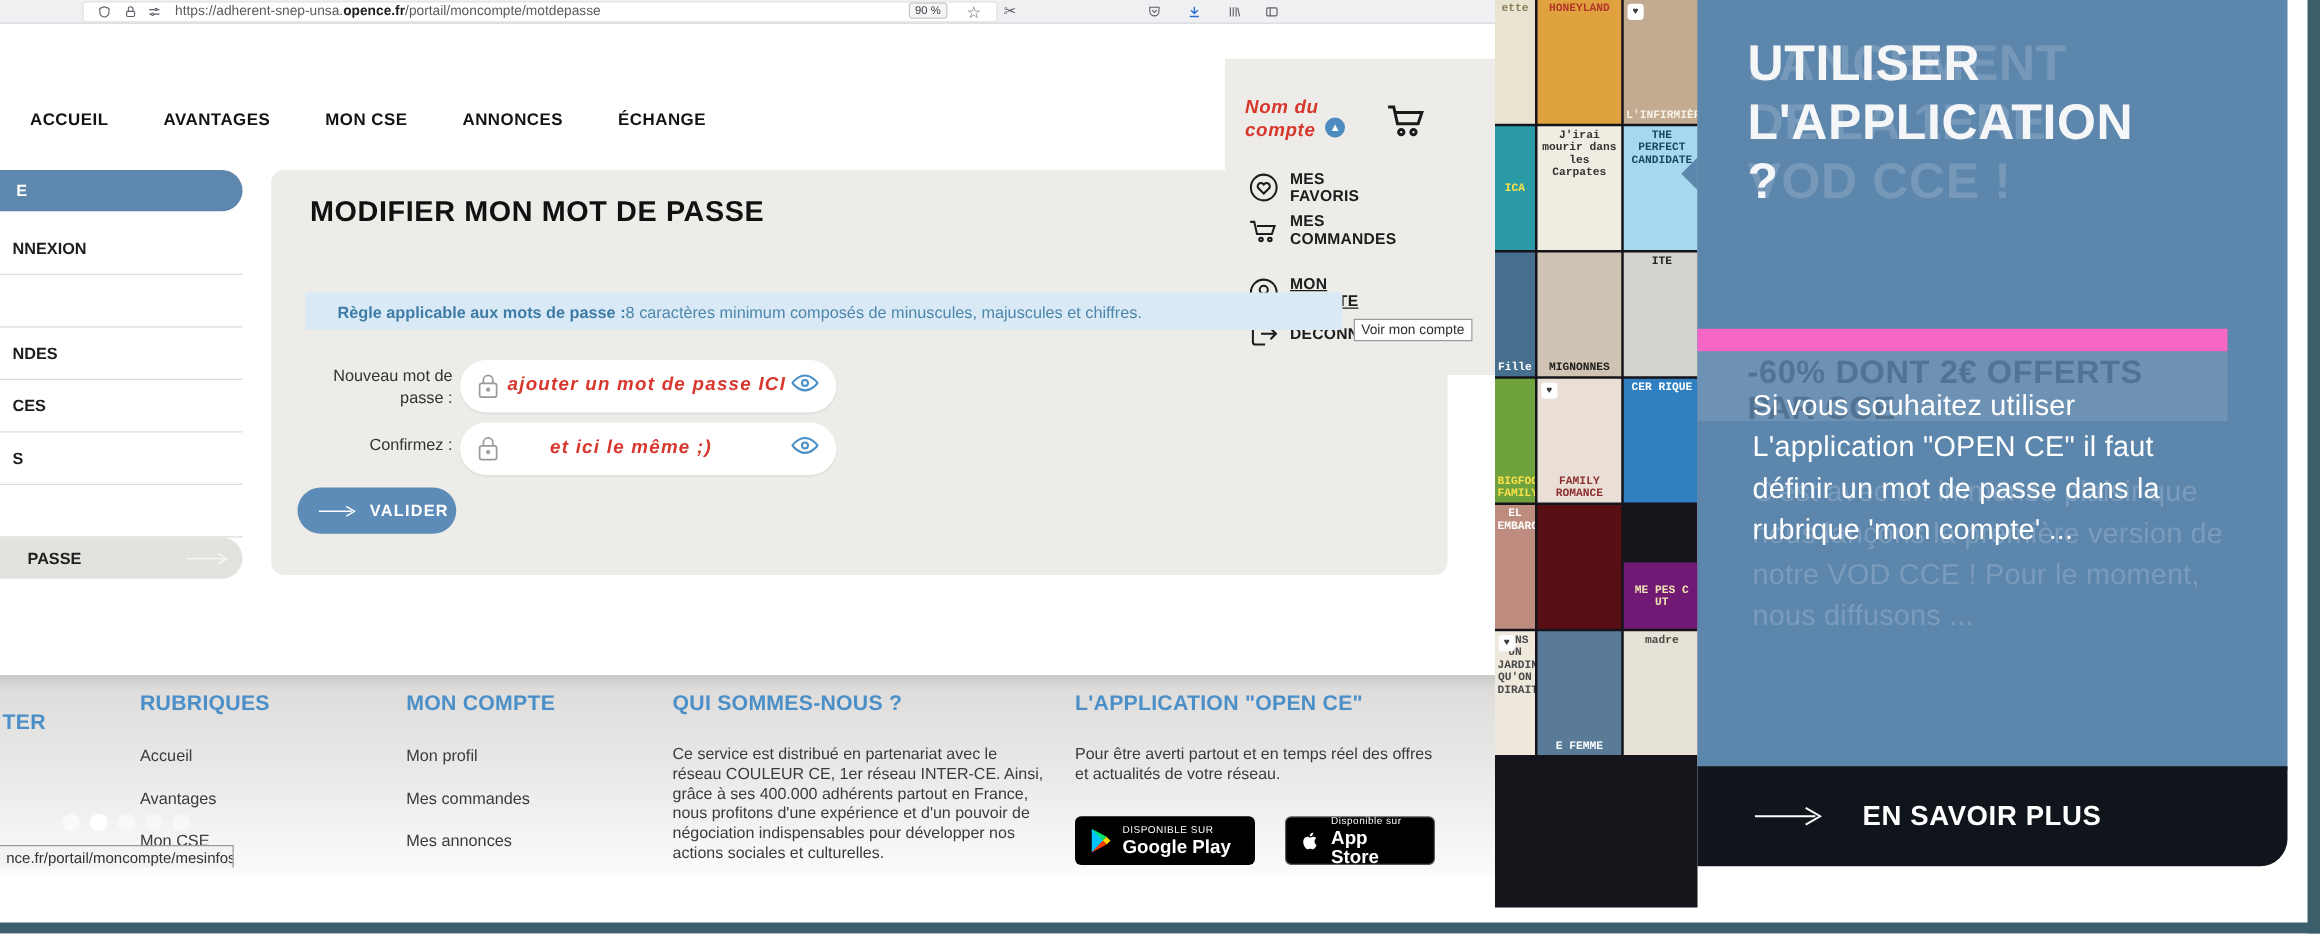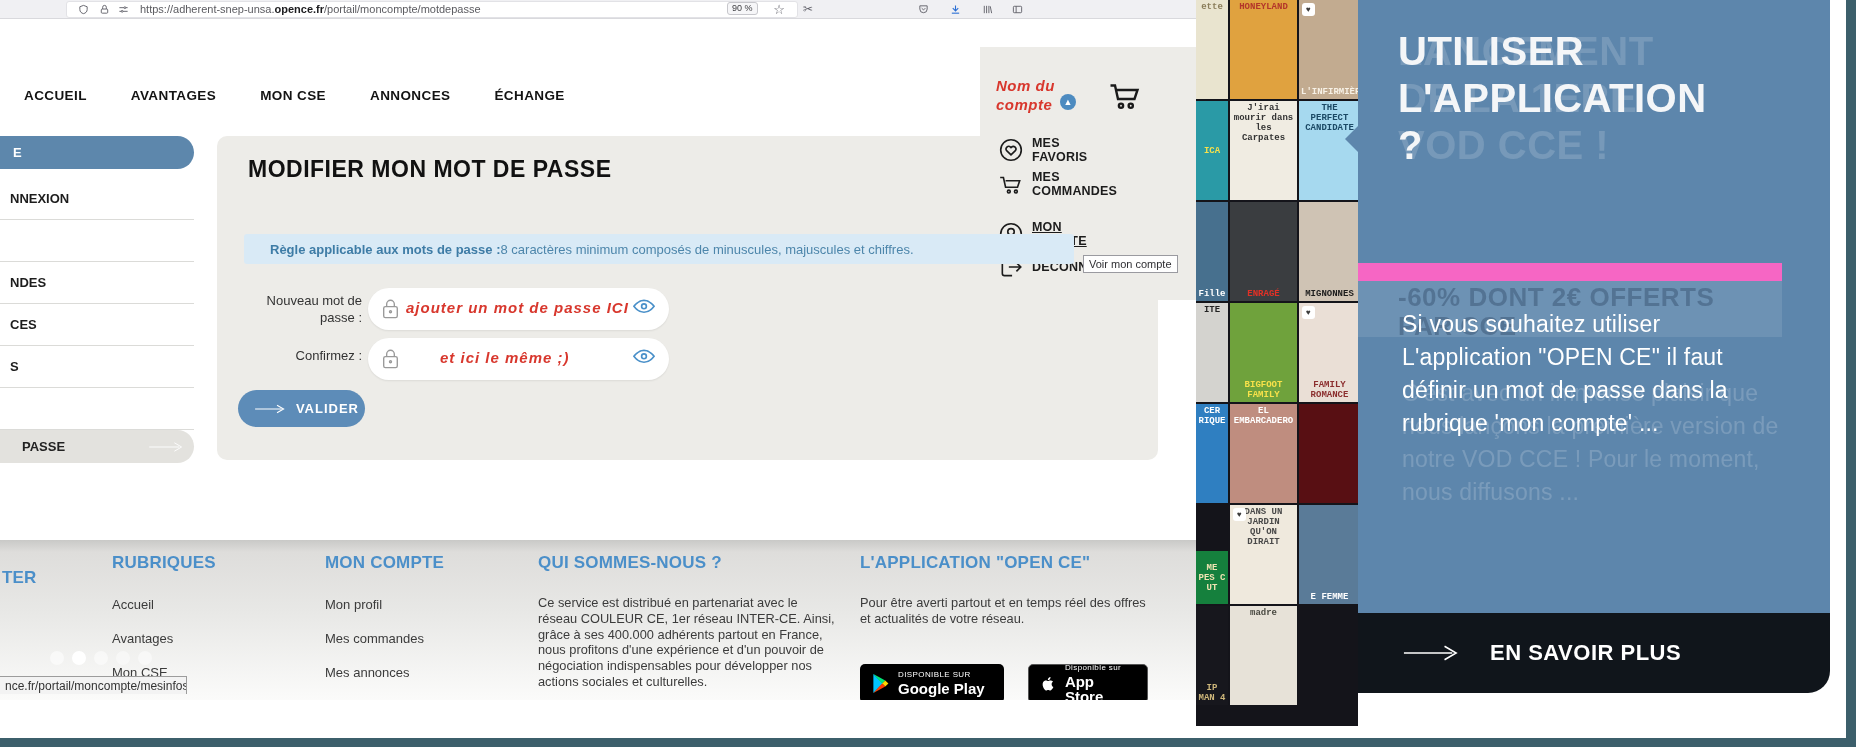--- a/index.html
+++ b/index.html
@@ -69,21 +69,21 @@
   .btn-valider svg{width:34px;height:14px;color:#fff;}
   .btn-valider span{color:#fff;font-size:13px;font-weight:bold;letter-spacing:1px;}
 
   
   .footer{left:0;top:540px;width:1196px;height:160px;overflow:hidden;
           background:linear-gradient(180deg,#c9c9c7 0,#dedddb 12px,#e8e8e6 45%,#fbfbfa 100%);}
   .f-head{font-size:17px;font-weight:bold;color:#4b8fc9;letter-spacing:.2px;}
   .f-links{margin-top:24px;display:flex;flex-direction:column;gap:19px;}
   .f-link{font-size:13px;color:#3b3b3b;text-decoration:none;cursor:pointer;}
   .f-para{margin-top:22px;font-size:12.8px;line-height:15.8px;color:#3b3b3b;}
-  .badge{position:absolute;top:124px;height:39px;background:#000;border-radius:5px;display:flex;
+  .badge{position:absolute;top:113px;height:39px;background:#000;border-radius:5px;display:flex;
          align-items:center;gap:8px;padding:0 11px;box-sizing:border-box;cursor:pointer;}
   .badge .txt{color:#fff;display:flex;flex-direction:column;line-height:1;}
   .badge .t1{font-size:8px;letter-spacing:.4px;}
   .badge .t2{font-size:15px;font-weight:bold;margin-top:2px;}
   .dots{left:50px;top:651px;display:flex;gap:8px;}
   .dot{width:14px;height:14px;border-radius:50%;background:#fff;cursor:pointer;}
   .status-tip{left:0;top:676px;width:187px;height:18px;background:#f3f3f3;border:1px solid #9c9c9c;
               border-left:none;border-bottom:none;font-size:12px;color:#333;line-height:18px;padding-left:5px;
               box-sizing:border-box;white-space:nowrap;overflow:hidden;}
 
@@ -392,23 +392,20 @@
       </div>
 
       <div class="tile pos-top" style="background: rgb(166, 217, 239); color: rgb(27, 73, 101);">
         <span class="tile-label">THE PERFECT CANDIDATE</span>
       </div>
 
       <div class="tile pos-bot" style="background: rgb(71, 112, 142); color: rgb(255, 255, 255);">
         <span class="tile-label">Fille</span>
       </div>
 
-      <div class="tile pos-bot" style="background: rgb(58, 61, 64); color: rgb(226, 49, 38);">
-        <span class="tile-label">ENRAGÉ</span>
-      </div>
 
       <div class="tile pos-bot" style="background: rgb(207, 195, 180); color: rgb(28, 28, 28);">
         <span class="tile-label">MIGNONNES</span>
       </div>
 
       <div class="tile pos-top" style="background: rgb(212, 211, 207); color: rgb(34, 34, 34);">
         <span class="tile-label">ITE</span>
       </div>
 
       <div class="tile pos-bot" style="background: rgb(111, 162, 60); color: rgb(248, 225, 74);">
@@ -424,36 +421,33 @@
       </div>
 
       <div class="tile pos-top" style="background: rgb(191, 141, 127); color: rgb(255, 255, 255);">
         <span class="tile-label">EL EMBARCADERO</span>
       </div>
 
       <div class="tile pos-mid" style="background: rgb(88, 15, 19); color: rgb(255, 255, 255);">
         <span class="tile-label"></span>
       </div>
 
-      <div class="tile pos-mid" style="background: #15803d; color: rgb(240, 227, 178); margin-top: 46px;">
+      <div class="tile pos-mid" style="background: #701a75; color: rgb(240, 227, 178); margin-top: 46px;">
         <span class="tile-label">ME PES C UT</span>
       </div>
 
 
       <div class="tile pos-top has-heart" style="background: rgb(239, 233, 221); color: rgb(74, 74, 74);">
         <span class="tile-label">DANS UN JARDIN QU'ON DIRAIT</span>
       </div>
 
       <div class="tile pos-bot" style="background: rgb(90, 123, 152); color: rgb(255, 255, 255);">
         <span class="tile-label">E FEMME</span>
       </div>
 
-      <div class="tile pos-bot" style="background: rgb(23, 23, 29); color: rgb(205, 182, 122);">
-        <span class="tile-label">IP MAN 4</span>
-      </div>
 
       <div class="tile pos-top" style="background: rgb(231, 226, 216); color: rgb(74, 74, 66);">
         <span class="tile-label">madre</span>
       </div>
     </div>
 
   <div class="abs overlay">
     <div class="notch"></div>
     <div class="slide-title ghost">
 

